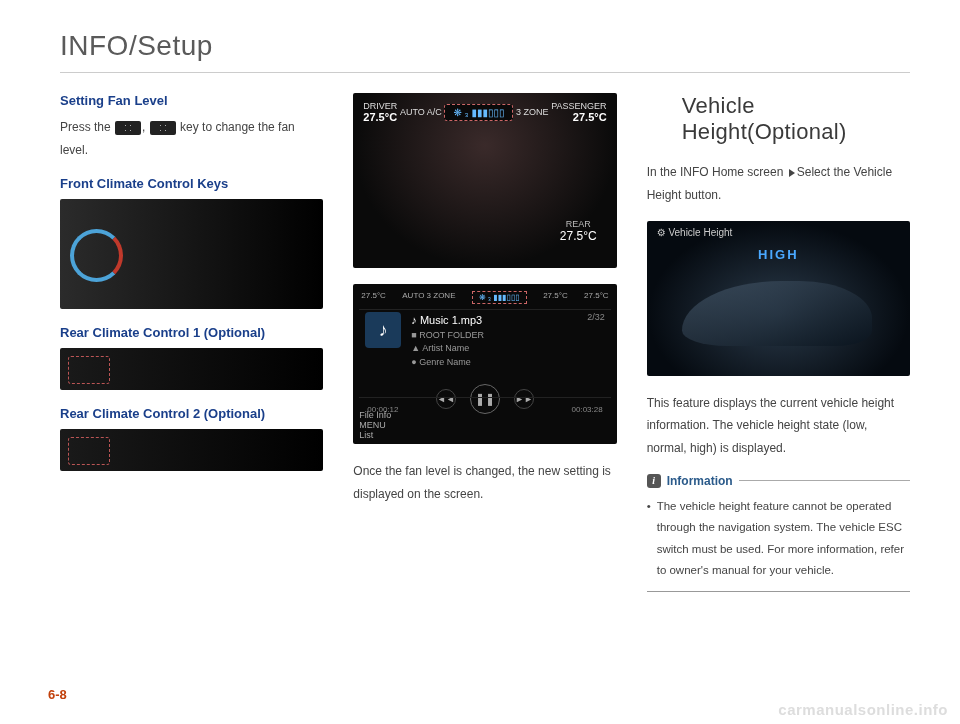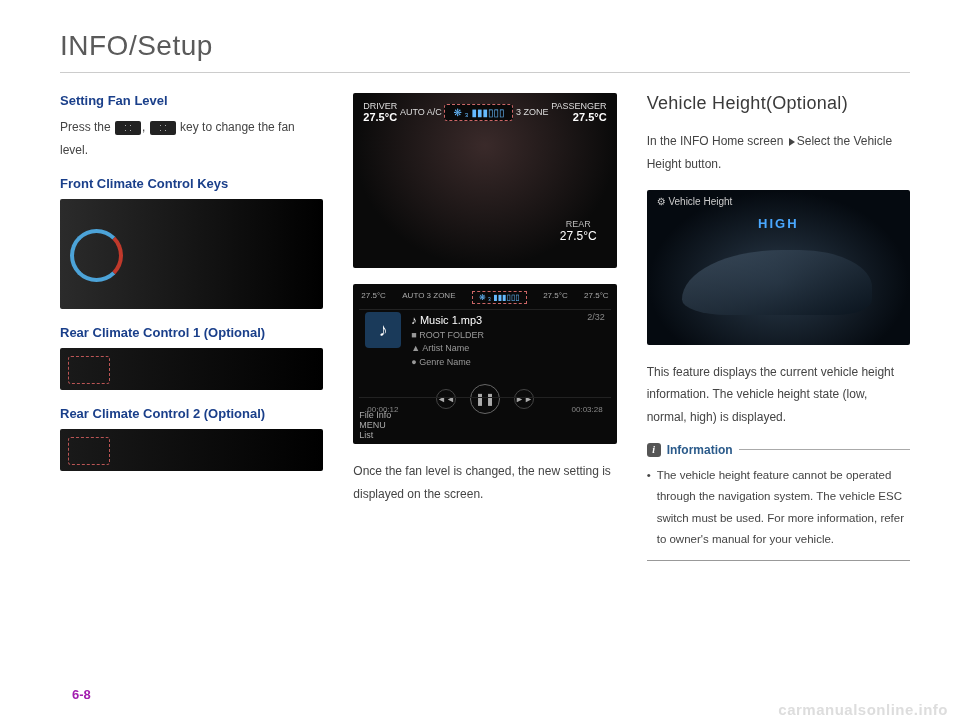--- a/index.html
+++ b/index.html
@@ -138,25 +138,26 @@
   .img-vh-label {
     position:absolute; top:26px; left:0; right:0; text-align:center;
     font-size:13px; color:#4aa8ff; font-weight:bold; letter-spacing:2px;
   }
   .img-vh::after {
     content:""; position:absolute; left:35px; top:60px; width:190px; height:65px;
     background: linear-gradient(160deg, rgba(80,100,120,0.6), rgba(10,20,30,0.9));
     border-radius:55% 40% 20% 25% / 80% 60% 25% 25%;
   }
   .section-title {
-    font-size: 18px;
+    font-size: 22px;
     font-weight: 500;
     color: #3a3a3a;
     margin-bottom: 16px;
     letter-spacing: 0.3px;
+    margin-left: 35px;
   }
   .info-head {
     display: flex;
     align-items: center;
     gap: 6px;
     font-size: 12px;
     color: #2a5a8a;
     font-weight: bold;
     margin-bottom: 8px;
     margin-top:12px;
@@ -168,21 +169,21 @@
   }
   .info-head .line { flex:1; height:1px; background:#aaa; }
   .info-list {
     font-size:11.5px; line-height:1.85; color:#444;
     border-bottom:1px solid #999; padding-bottom:10px;
   }
   .info-list .bullet { display:flex; gap:6px; }
   .info-list .dot { flex-shrink:0; }
   .arrow { display:inline-block; width:0; height:0; border-top:4px solid transparent; border-bottom:4px solid transparent; border-left:6px solid #444; vertical-align:middle; margin:0 2px; }
   .page-num {
-    position:absolute; bottom:22px; left:72px; font-size:13px; font-weight:bold; color:#a21caf;
+    position:absolute; bottom:22px; left:48px; font-size:13px; font-weight:bold; color:#c2410c;
   }
   .watermark {
     position:absolute; bottom:6px; right:12px; font-size:15px; color:#ddd; letter-spacing:0.5px;font-weight:bold;
   }
 </style>
 </head>
 <body>
 
 <div class="page-title">INFO/Setup</div>
 

